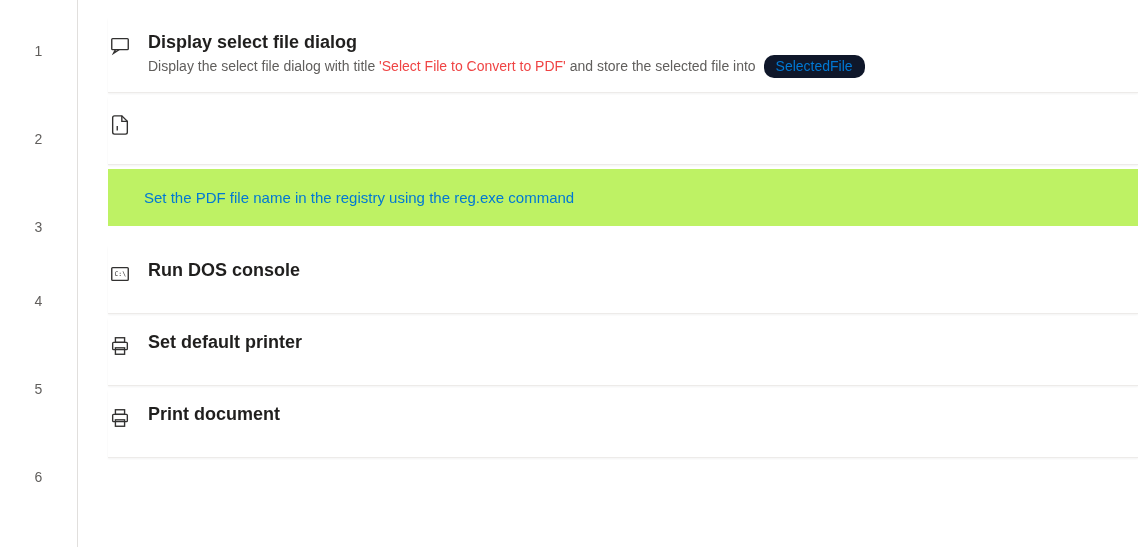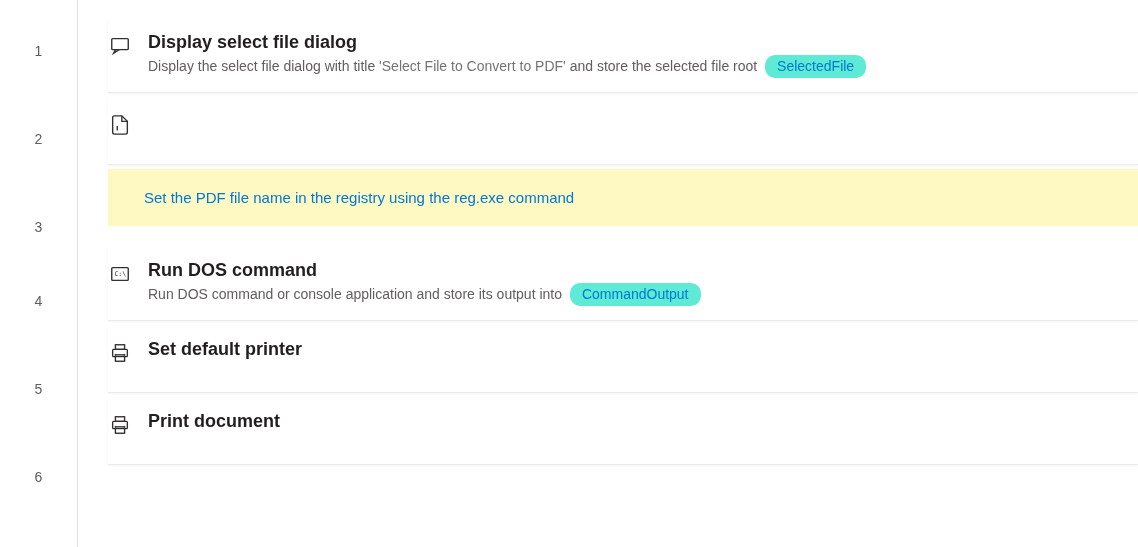--- a/index.html
+++ b/index.html
@@ -72,32 +72,32 @@
       color: #201f1e;
       margin-bottom: 2px;
     }
     .step-description {
       font-size: 14px;
       color: #605e5c;
       line-height: 1.5;
     }
     .variable-badge {
       display: inline-block;
-      background: #5eead4;
+      background: #0f172a;
       color: #0078d4;
       padding: 1px 12px;
       border-radius: 10px;
       font-size: 14px;
       margin-left: 4px;
     }
     .quoted-string {
-      color: #737373;
+      color: #ef4444;
     }
     .comment-card {
-      background: #fef9c3;
+      background: #bef264;
       padding: 20px 20px 20px 36px;
       margin-bottom: 20px;
       min-height: 54px;
       display: flex;
       align-items: center;
     }
     .comment-text {
       color: #0078d4;
       font-size: 15px;
     }
@@ -124,21 +124,21 @@
     <div class="step-card">
       <div class="step-icon">
         <svg viewBox="0 0 24 24" fill="none" stroke="currentColor" stroke-width="1.5">
           <rect x="3" y="4" width="18" height="12" rx="1"></rect>
           <path d="M7 16l-2 4 6-4"></path>
         </svg>
       </div>
       <div class="step-content">
         <div class="step-title">Display select file dialog</div>
         <div class="step-description">
-          <span>Display the select file dialog with title </span><span class="quoted-string">'Select File to Convert to PDF'</span><span> and store the selected file root </span><span class="variable-badge">SelectedFile</span>
+          <span>Display the select file dialog with title </span><span class="quoted-string">'Select File to Convert to PDF'</span><span> and store the selected file into </span><span class="variable-badge">SelectedFile</span>
         </div>
       </div>
     </div>
 
     <div class="step-card">
       <div class="step-icon">
         <svg viewBox="0 0 24 24" fill="none" stroke="currentColor" stroke-width="1.5">
           <path d="M14 2H6a2 2 0 0 0-2 2v16a2 2 0 0 0 2 2h12a2 2 0 0 0 2-2V8z"></path>
           <polyline points="14 2 14 8 20 8"></polyline>
           <line x1="9" y1="13" x2="9" y2="18"></line>
@@ -151,24 +151,21 @@
     </div>
 
     <div class="step-card">
       <div class="step-icon">
         <svg viewBox="0 0 24 24" fill="none" stroke="currentColor" stroke-width="1.5">
           <rect x="3" y="5" width="18" height="14" rx="1"></rect>
           <text x="6" y="14" font-size="7" fill="currentColor" stroke="none" font-family="monospace">C:\</text>
         </svg>
       </div>
       <div class="step-content">
-        <div class="step-title">Run DOS command</div>
-        <div class="step-description">
-          <span>Run DOS command or console application and store its output into </span><span class="variable-badge">CommandOutput</span>
-        </div>
+        <div class="step-title">Run DOS console</div>
       </div>
     </div>
 
     <div class="step-card">
       <div class="step-icon">
         <svg viewBox="0 0 24 24" fill="none" stroke="currentColor" stroke-width="1.5">
           <rect x="7" y="3" width="10" height="5"></rect>
           <rect x="4" y="8" width="16" height="8" rx="1"></rect>
           <rect x="7" y="14" width="10" height="7"></rect>
         </svg>

